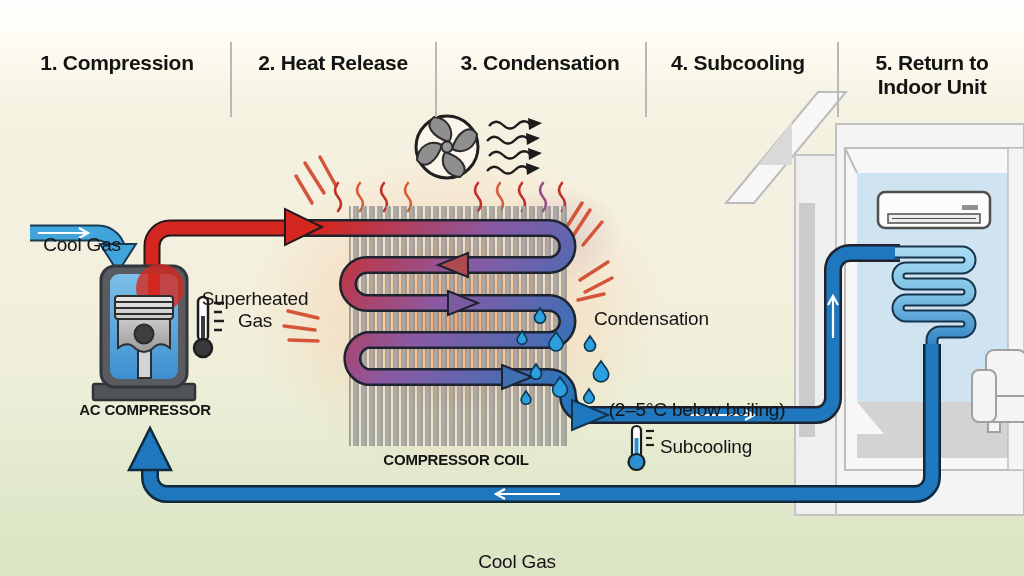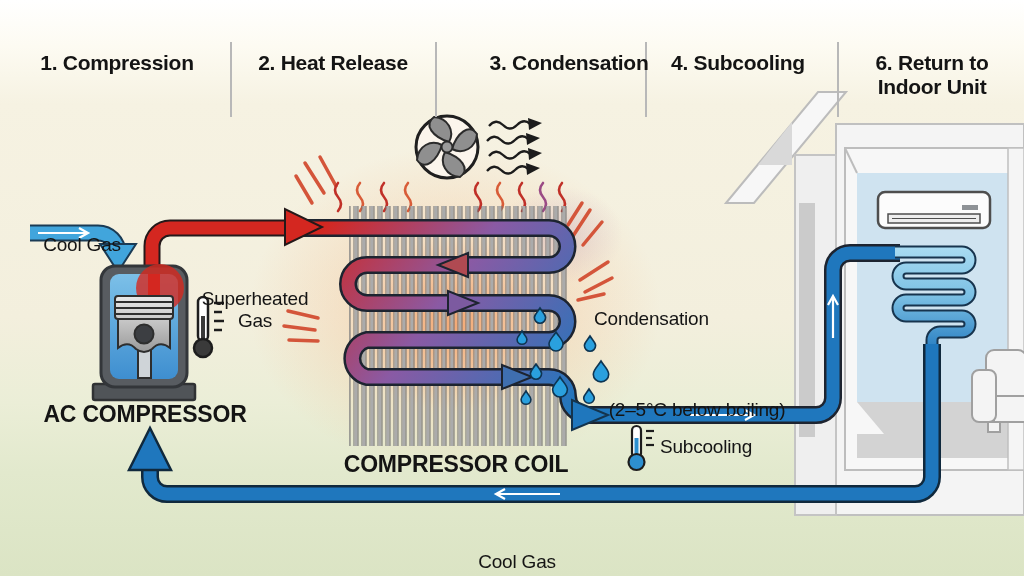--- a/index.html
+++ b/index.html
@@ -8,21 +8,21 @@
     font-family:"Liberation Sans",sans-serif;color:#141414;
     background:
       radial-gradient(90px 70px at 560px 235px, rgba(150,95,165,0.20), transparent 70%),
       radial-gradient(150px 120px at 455px 325px, rgba(242,148,88,0.65), transparent 72%),
       radial-gradient(270px 215px at 455px 310px, rgba(246,182,130,0.55), transparent 76%),
       linear-gradient(180deg,#ffffff 0%,#fdfbf2 8%,#f6f2e2 18%,#f3efdd 55%,#ebeed7 70%,#e2e9cd 82%,#dbe4c4 100%);
   }
   svg{position:absolute;left:0;top:0;}
   .lbl{position:absolute;white-space:nowrap;line-height:1.15;}
   .hdr{font-weight:700;font-size:21px;letter-spacing:-0.3px;transform:translateX(-50%);}
-  .cap{font-weight:700;font-size:23px;letter-spacing:-0.2px;transform:translateX(-50%);}
+  .cap{font-weight:700;font-size:15px;letter-spacing:-0.2px;transform:translateX(-50%);}
   .txt{font-weight:400;font-size:19px;letter-spacing:-0.2px;}
   .ctr{transform:translateX(-50%);text-align:center;margin-top:41px;}
   .wrap5{white-space:normal;width:150px;text-align:center;transform:none;left:857px;}
   .vline{position:absolute;top:42px;height:75px;width:2px;background:#b8b8b8;}
 </style>
 </head>
 <body>
 
 <div class="stage">
 
@@ -233,23 +233,23 @@
   </g>
 </svg>
 
   <div class="vline" style="left:230px"></div>
   <div class="vline" style="left:435px"></div>
   <div class="vline" style="left:645px"></div>
   <div class="vline" style="left:837px"></div>
 
   <div class="lbl hdr" style="left:117px;top:51px">1. Compression</div>
   <div class="lbl hdr" style="left:333px;top:51px">2. Heat Release</div>
-  <div class="lbl hdr" style="left:569px;top:51px">3. Condensation</div>
+  <div class="lbl hdr" style="left:540px;top:51px">3. Condensation</div>
   <div class="lbl hdr" style="left:738px;top:51px">4. Subcooling</div>
-  <div class="lbl hdr wrap5" style="top:51px">6. Return to Indoor Unit</div>
+  <div class="lbl hdr wrap5" style="top:51px">5. Return to Indoor Unit</div>
 
   <div class="lbl txt ctr" style="left:82px;top:193px">Cool Gas</div>
   <div class="lbl txt ctr" style="left:255px;top:247px">
     <span style="display:block">Superheated</span>
     <span style="display:block">Gas</span>
   </div>
   <div class="lbl cap" style="left:145px;top:401px">AC COMPRESSOR</div>
   <div class="lbl cap" style="left:456px;top:451px">COMPRESSOR COIL</div>
   <div class="lbl txt" style="left:594px;top:308px">Condensation</div>
   <div class="lbl txt ctr" style="left:697px;top:358px">

